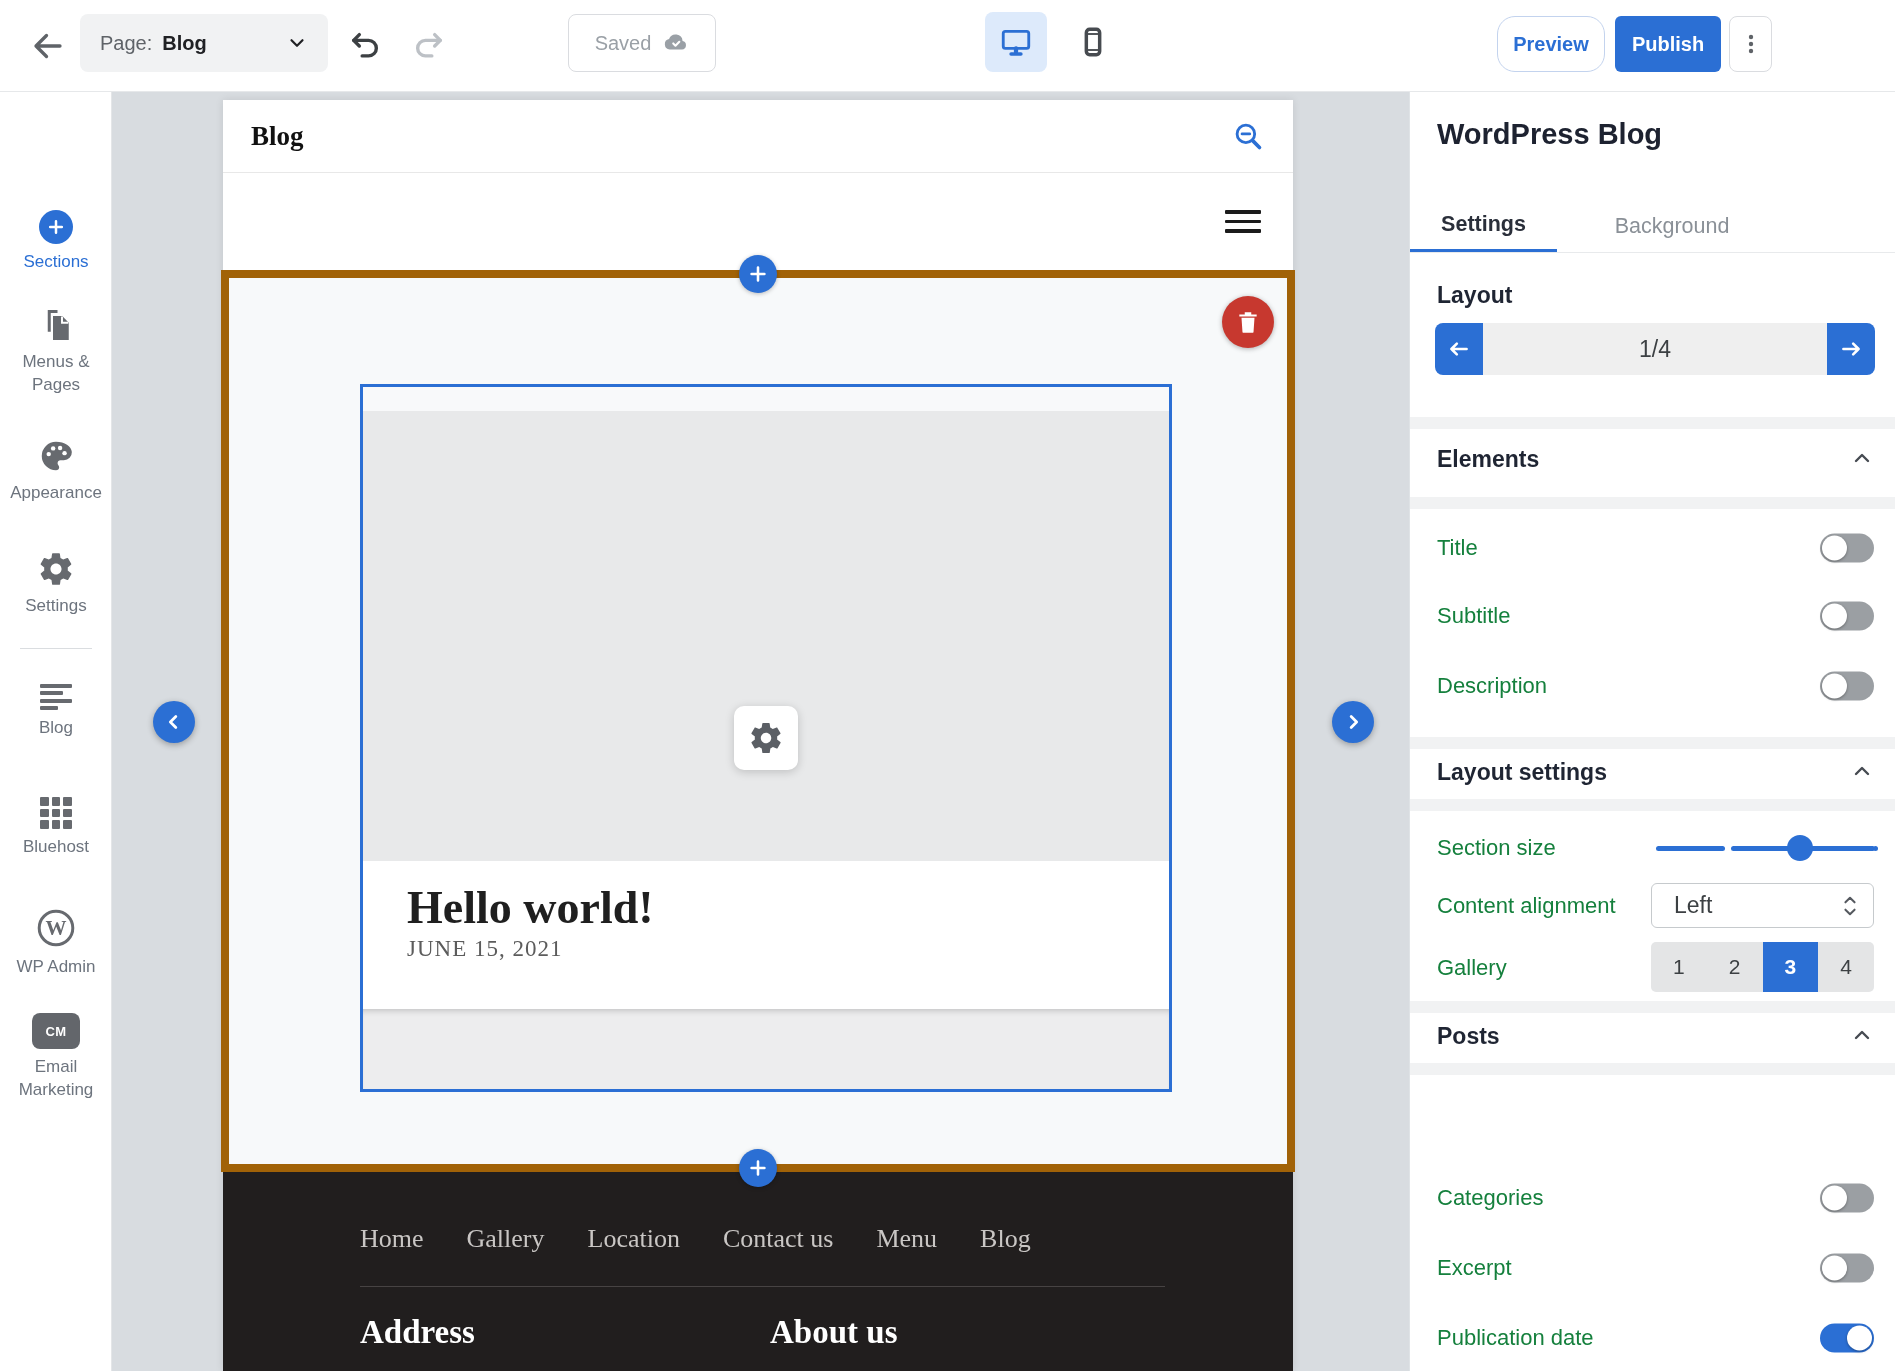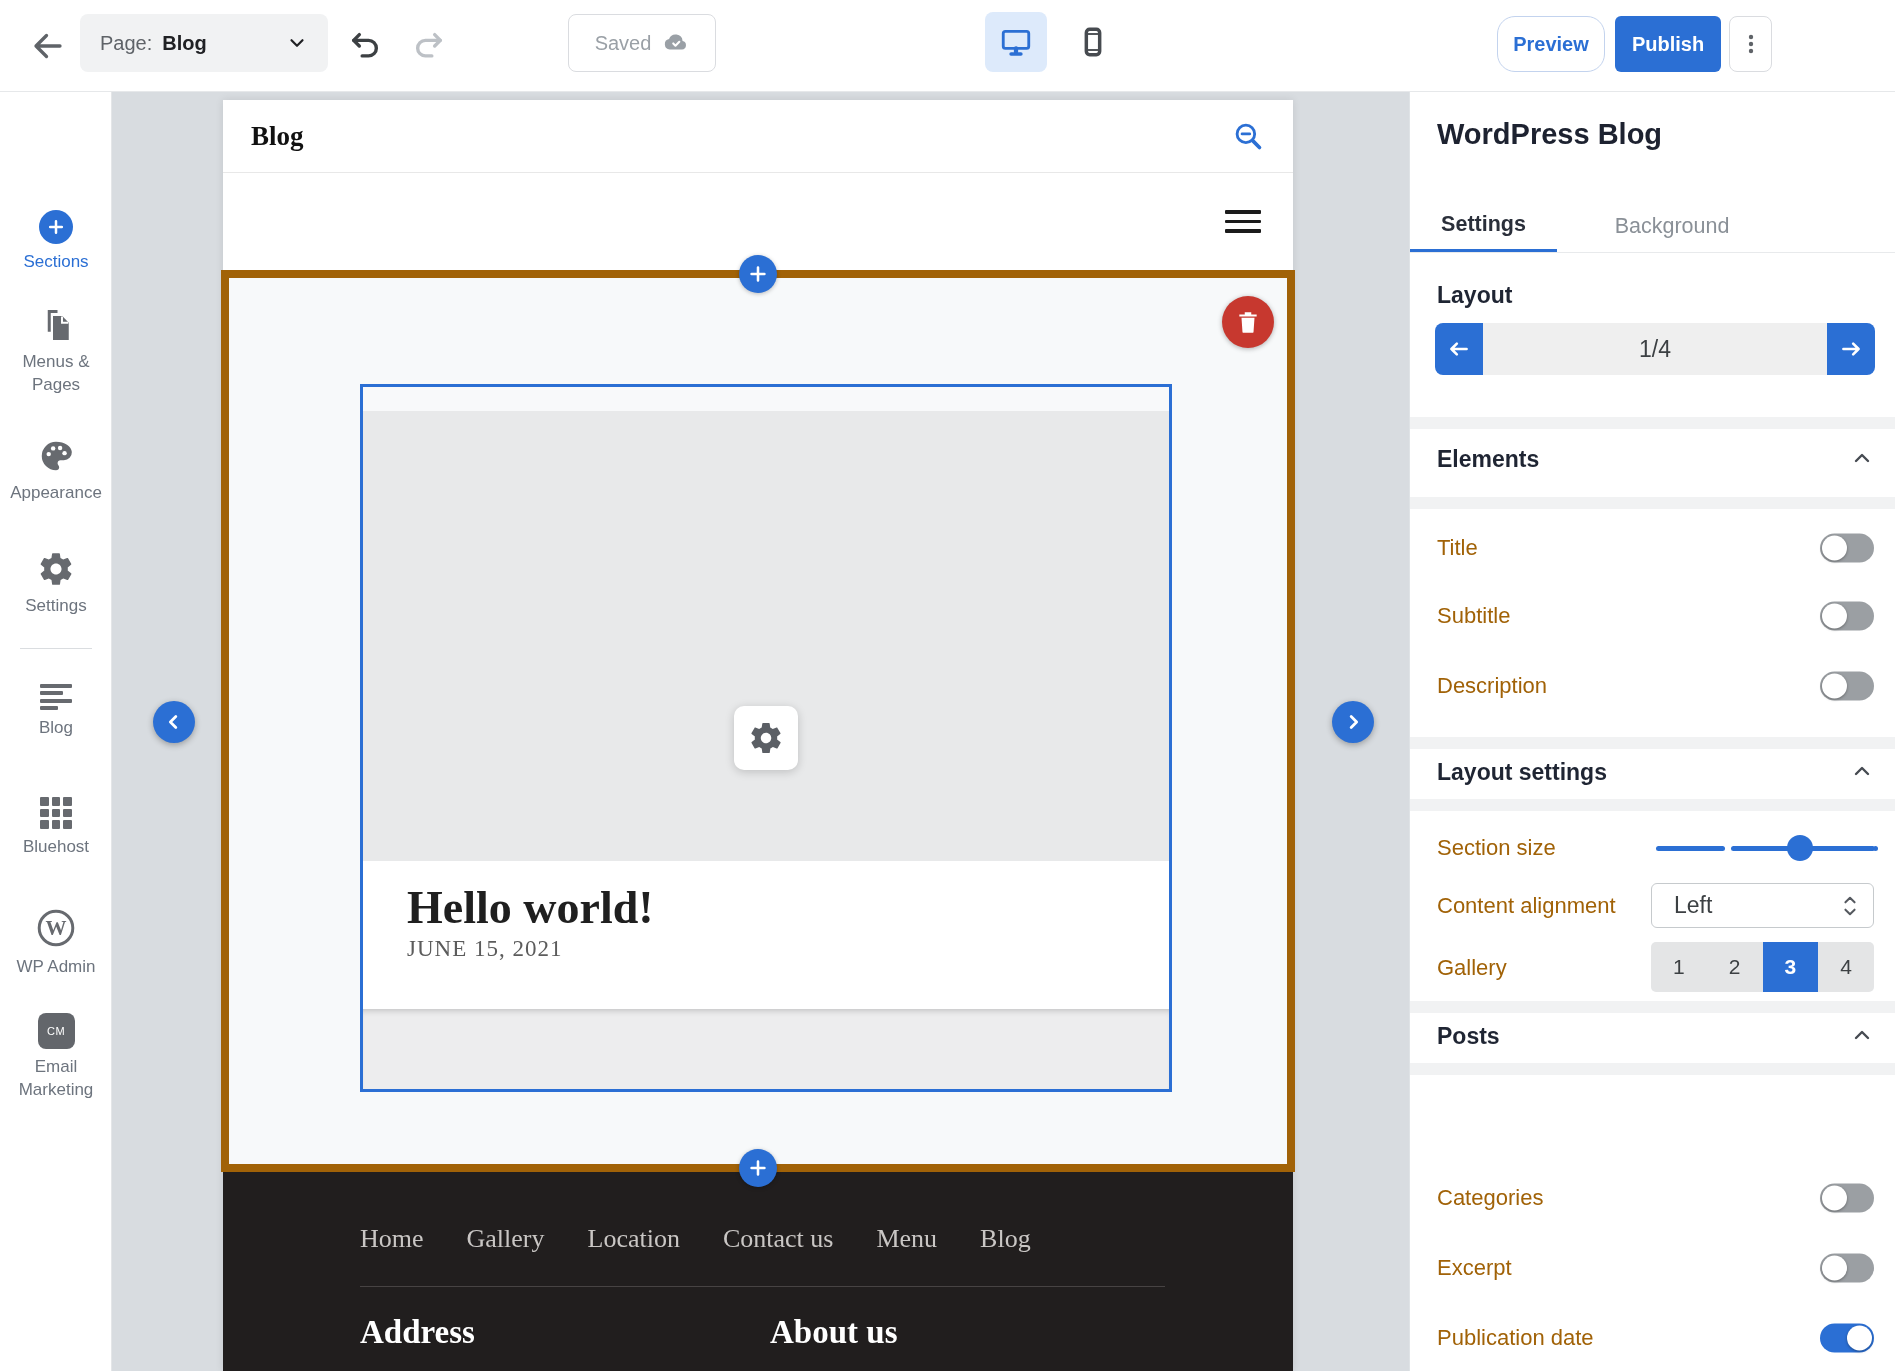--- a/index.html
+++ b/index.html
@@ -25,21 +25,21 @@
   .publish-btn { position:absolute; left:1615px; top:16px; width:106px; height:56px; background:#2b6fd4; border:none; border-radius:6px; color:#fff; font-size:20px; font-weight:bold; }
   .dots-btn { position:absolute; left:1729px; top:16px; width:43px; height:56px; background:#fff; border:1.5px solid #dadce0; border-radius:8px; display:flex; align-items:center; justify-content:center; }
 
   
   .sidebar { position:absolute; left:0; top:92px; width:112px; bottom:0; background:#fff; border-right:1px solid #e4e6e8; z-index:20; }
   .side-item { position:absolute; left:0; width:112px; display:flex; flex-direction:column; align-items:center; gap:7px; background:none; border:none; }
   .side-item .lbl { font-size:17px; color:#6d747e; line-height:1.35; text-align:center; }
   .side-item.active .lbl { color:#2b6fd4; }
   .plus-circle { width:34px; height:34px; border-radius:50%; background:#2b6fd4; display:flex; align-items:center; justify-content:center; }
   .side-div { position:absolute; left:20px; top:556px; width:72px; height:1px; background:#dadde0; }
-  .cm-badge { width:37px; height:36px; border-radius:8px; background:#63666b; color:#fff; font-size:11px; font-weight:normal; display:flex; align-items:center; justify-content:center; letter-spacing:.5px; }
+  .cm-badge { width:48px; height:36px; border-radius:8px; background:#63666b; color:#fff; font-size:13px; font-weight:bold; display:flex; align-items:center; justify-content:center; letter-spacing:.5px; }
   .grid9 { width:32px; height:32px; display:grid; grid-template-columns:repeat(3,1fr); gap:3px; }
   .grid9 i { background:#676a6f; border-radius:1px; }
   .bloglines { width:32px; height:26px; display:flex; flex-direction:column; justify-content:space-between; }
   .bloglines i { height:4px; background:#676a6f; border-radius:1px; }
   .bloglines i:nth-child(2){ width:72%; } .bloglines i:nth-child(4){ width:55%; }
 
   
   .workspace { position:absolute; left:112px; top:92px; width:1297px; bottom:0; background:#d8dce0; }
   .page { position:absolute; left:111px; top:8px; width:1070px; height:1271px; background:#fff; box-shadow:0 0 8px rgba(0,0,0,.10); }
   .site-header { height:73px; border-bottom:1px solid #e8e8e8; display:flex; align-items:center; padding:0 28px; }
@@ -79,21 +79,21 @@
   .tabs { position:absolute; left:0; top:108px; width:100%; height:53px; border-bottom:1px solid #e8eaec; display:flex; }
   .tab { height:100%; background:none; border:none; font-size:21.5px; color:#8a9097; display:flex; align-items:center; justify-content:center; }
   .tab-settings { width:147px; }
   .tab-background { width:150px; margin-left:40px; }
   .tab.active { color:#2a2f3a; font-weight:bold; border-bottom:3px solid #2b6fd4; }
   .sec-head { position:absolute; left:27px; width:437px; height:46px; display:flex; align-items:center; }
   .sec-head .t { font-size:23px; font-weight:bold; color:#1f2533; }
   .sec-head .collapse { margin-left:auto; background:none; border:none; }
   .band { position:absolute; left:0; width:100%; height:12px; background:#f1f2f3; }
   .prow { position:absolute; left:27px; width:437px; height:56px; }
-  .prow .lab { position:absolute; left:0; top:50%; transform:translateY(-50%); font-size:22px; color:#a16207; }
+  .prow .lab { position:absolute; left:0; top:50%; transform:translateY(-50%); font-size:22px; color:#15803d; }
   .toggle { position:absolute; right:0; top:50%; transform:translateY(-50%); width:54px; height:29px; border-radius:15px; background:#9b9fa3; border:none; }
   .toggle::after { content:""; position:absolute; left:2px; top:2px; width:25px; height:25px; border-radius:50%; background:#fff; box-shadow:0 1px 3px rgba(0,0,0,.35); }
   .toggle.on { background:#2b6fd4; }
   .toggle.on::after { left:auto; right:2px; }
 
   .stepper { position:absolute; left:25px; top:231px; width:440px; height:52px; display:flex; }
   .step-btn { width:48px; background:#2b6fd4; border:none; display:flex; align-items:center; justify-content:center; }
   .step-prev { border-radius:8px 0 0 8px; } .step-next { border-radius:0 8px 8px 0; }
   .step-track { flex:1; background:#efefef; display:flex; align-items:center; justify-content:center; font-size:23px; color:#3c4043; }
 

